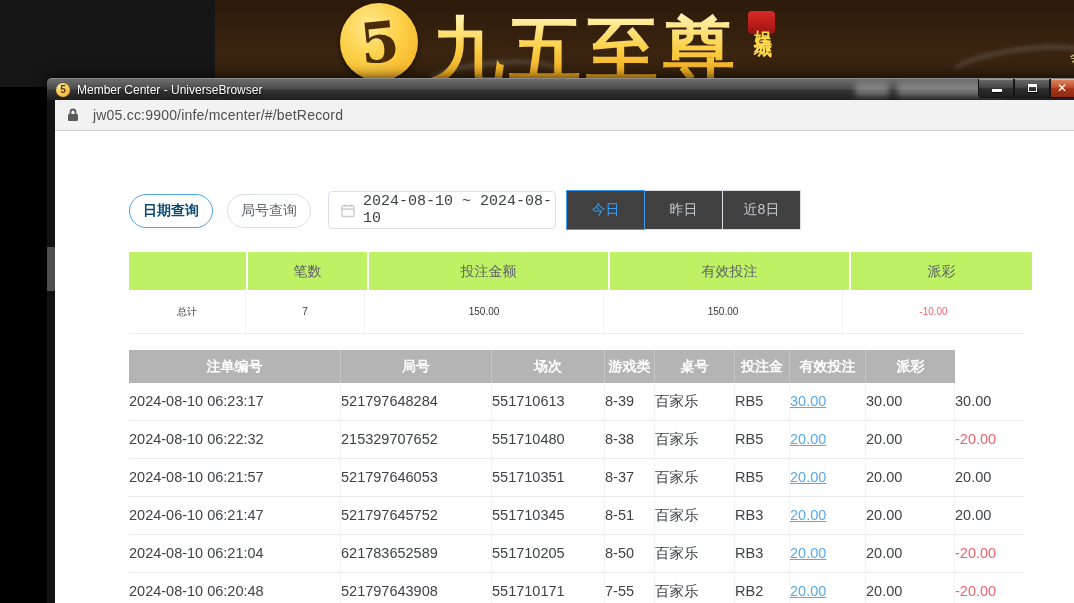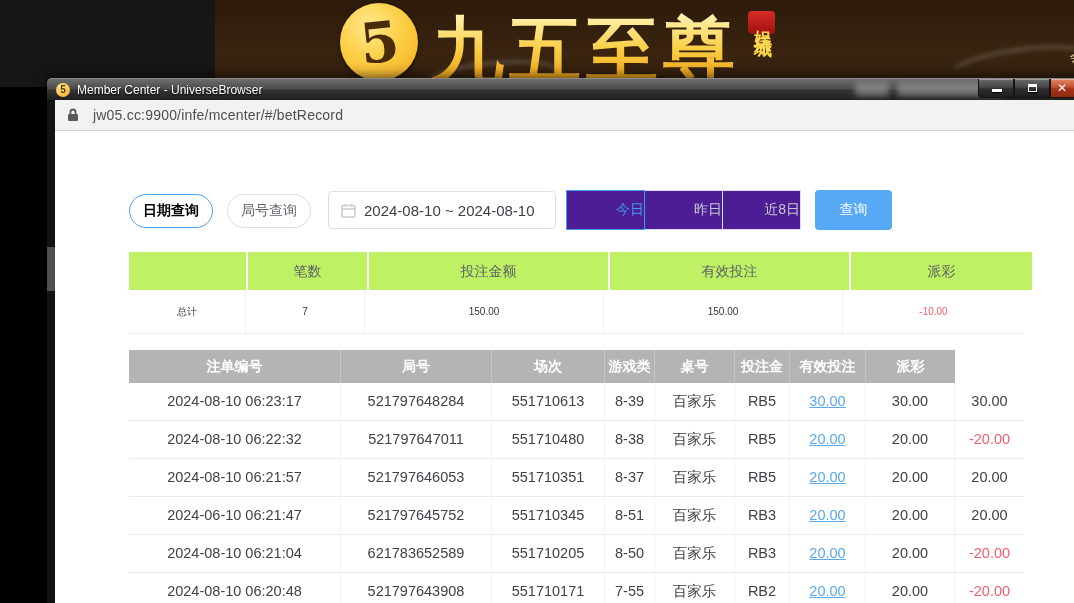--- a/index.html
+++ b/index.html
@@ -66,30 +66,30 @@
   .urlbar { position:absolute; left:8px; top:22px; right:0; height:31px; background:#f2f2f2;
     border-bottom:1px solid #cfcfcf; display:flex; align-items:center; }
   .lock { margin:0 14px 0 12px; }
   .url-text { font-size:14px; color:#4f4f4f; letter-spacing:.2px; }
 
   .content { position:absolute; left:8px; top:53px; right:0; bottom:0; background:#fff; }
 
   
   .pill { position:absolute; height:34px; width:84px; border-radius:17px; background:#fff;
     font-size:14px; cursor:pointer; }
-  .pill.blue { left:74px; top:63px; border:1px solid #4da2f2; color:#000000; font-weight:bold; }
+  .pill.blue { left:74px; top:63px; border:1px solid #4da2f2; color:#0c4a6e; font-weight:bold; }
   .pill.gray { left:172px; top:63px; border:1px solid #dcdfe6; color:#5f6368; }
   .datebox { position:absolute; left:273px; top:60px; width:228px; height:38px;
     border:1px solid #dcdfe6; border-radius:4px; background:#fff;
     display:flex; align-items:center; cursor:pointer; }
   .datebox .cal { margin:0 8px 0 12px; }
-  .datebox .dtext { font-size:15px; color:#3c3f44; }
+  .datebox .dtext { font-size:15px; color:#3c3f44;font-family:Liberation Mono, monospace; }
   .qr-group { position:absolute; left:511px; top:59px; display:flex; }
-  .qr-btn { width:79px; height:40px; background:#4c1d95; border:1px solid #dcdfe6;
-    margin-left:-1px; font-size:14px; color:#c4c8cf; cursor:pointer;text-align:right; }
+  .qr-btn { width:79px; height:40px; background:#404040; border:1px solid #dcdfe6;
+    margin-left:-1px; font-size:14px; color:#c4c8cf; cursor:pointer; }
   .qr-btn:first-child { margin-left:0; }
   .qr-btn.active { border:1px solid #3e9cf3; color:#3e9cf3; position:relative; z-index:2; }
   .search-btn { position:absolute; left:760px; top:59px; width:77px; height:40px;
     background:#57a9f6; border:none; border-radius:4px; color:#fff; font-size:14px; cursor:pointer; }
 
   
   .summary { position:absolute; left:74px; top:121px; width:895px; }
   .sum-head { display:grid; grid-template-columns:117px 119px 239px 239px 181px; column-gap:2px;
     background:#fff; }
   .sum-head div { background:#bef264; height:38px; line-height:38px; text-align:center;
@@ -102,21 +102,21 @@
   .neg { color:#f4606c !important; }
 
   
   .bet { position:absolute; left:74px; top:219px; width:895px; }
   .bet-head { display:grid; grid-template-columns:212px 151px 113px 50px 80px 55px 76px 89px 69px; }
   .bet-head div { background:#b4b4b4; height:33px; line-height:33px; text-align:center;
     color:#fff; font-size:14px; font-weight:bold; border-right:1px solid #c6c6c6; }
   .bet-head div:last-child { border-right:none; }
   .trow { display:grid; grid-template-columns:212px 151px 113px 50px 80px 55px 76px 89px 69px;
     border-bottom:1px solid #ebebeb; background:#fff; }
-  .trow div { height:37px; line-height:37px; text-align:center; font-size:14.5px; color:#3f4247;
+  .trow div { height:37px; line-height:37px; text-align:left; font-size:14.5px; color:#3f4247;
     border-right:1px solid #f3f3f3; overflow:hidden; }
   .trow div:last-child { border-right:none; }
   .trow .link { color:#58aaec; text-decoration:underline; cursor:pointer; }
 </style>
 </head>
 <body>
 
 <div class="site-band">
   <div class="band-brown">
     <div class="swirl swirl1"></div>
@@ -173,21 +173,20 @@
         <line x1="4.5" y1="0.8" x2="4.5" y2="3.5" stroke="#c9ccd2" stroke-width="1.6"></line>
         <line x1="10.5" y1="0.8" x2="10.5" y2="3.5" stroke="#c9ccd2" stroke-width="1.6"></line>
       </svg>
       <span class="dtext">2024-08-10 ~ 2024-08-10</span>
     </div>
     <div class="qr-group">
       <button class="qr-btn active">今日</button>
       <button class="qr-btn">昨日</button>
       <button class="qr-btn">近8日</button>
     </div>
-    <button class="search-btn">查询</button>
 
     <div class="summary">
       <div class="sum-head">
           <div></div>
           <div>笔数</div>
           <div>投注金额</div>
           <div>有效投注</div>
           <div>派彩</div>
         </div>
       <div class="sum-row">
@@ -217,21 +216,21 @@
             <div>551710613</div>
             <div>8-39</div>
             <div>百家乐</div>
             <div>RB5</div>
             <div class="link">30.00</div>
             <div>30.00</div>
             <div>30.00</div>
           </div>
           <div class="trow">
             <div>2024-08-10 06:22:32</div>
-            <div>521797647011</div>
+            <div>215329707652</div>
             <div>551710480</div>
             <div>8-38</div>
             <div>百家乐</div>
             <div>RB5</div>
             <div class="link">20.00</div>
             <div>20.00</div>
             <div class="neg">-20.00</div>
           </div>
           <div class="trow">
             <div>2024-08-10 06:21:57</div>

